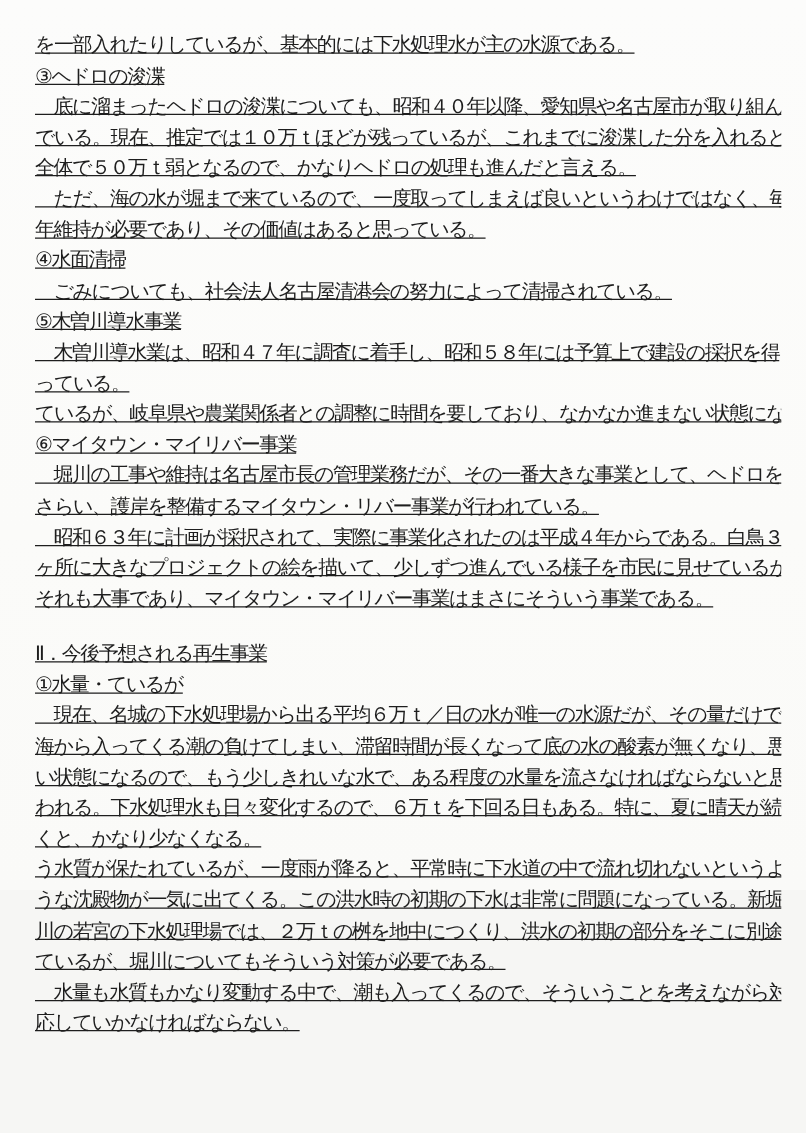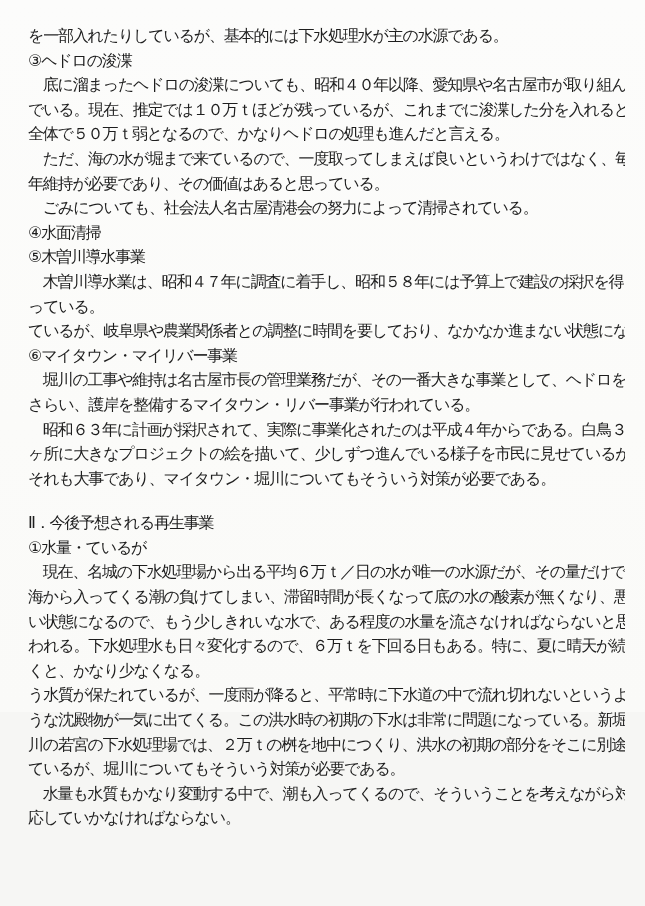--- a/index.html
+++ b/index.html
@@ -13,20 +13,21 @@
     background: #f6f6f4;
     font-family: "DejaVu Sans", sans-serif;
   }
   .page {
     box-sizing: border-box;
     width: 645px;
     height: 712px;
     background: linear-gradient(180deg, #fcfcfb 0%, #fbfbf9 60%, #fafaf8 100%);
     padding: 24px 20px 0 28px;
     color: #1e1e1e;
+    text-decoration: underline;
   }
   .line {
     height: 24.6px;
     line-height: 24.6px;
     font-size: 16px;
     letter-spacing: -1.2px;
     white-space: nowrap;
     overflow: hidden;
   }
   .section-gap {
@@ -37,32 +38,32 @@
 <body>
 
 <div class="page">
   <div class="line">を一部入れたりしているが、基本的には下水処理水が主の水源である。</div>
   <div class="line">③ヘドロの浚渫</div>
   <div class="line">　底に溜まったヘドロの浚渫についても、昭和４０年以降、愛知県や名古屋市が取り組ん</div>
   <div class="line">でいる。現在、推定では１０万ｔほどが残っているが、これまでに浚渫した分を入れると、</div>
   <div class="line">全体で５０万ｔ弱となるので、かなりヘドロの処理も進んだと言える。</div>
   <div class="line">　ただ、海の水が堀まで来ているので、一度取ってしまえば良いというわけではなく、毎</div>
   <div class="line">年維持が必要であり、その価値はあると思っている。</div>
+  <div class="line">④水面清掃</div>
   <div class="line">　ごみについても、社会法人名古屋清港会の努力によって清掃されている。</div>
-  <div class="line">④水面清掃</div>
   <div class="line">⑤木曽川導水事業</div>
   <div class="line">　木曽川導水業は、昭和４７年に調査に着手し、昭和５８年には予算上で建設の採択を得</div>
   <div class="line">っている。</div>
   <div class="line">ているが、岐阜県や農業関係者との調整に時間を要しており、なかなか進まない状態にな</div>
   <div class="line">⑥マイタウン・マイリバー事業</div>
   <div class="line">　堀川の工事や維持は名古屋市長の管理業務だが、その一番大きな事業として、ヘドロを</div>
   <div class="line">さらい、護岸を整備するマイタウン・リバー事業が行われている。</div>
   <div class="line">　昭和６３年に計画が採択されて、実際に事業化されたのは平成４年からである。白鳥３</div>
   <div class="line">ヶ所に大きなプロジェクトの絵を描いて、少しずつ進んでいる様子を市民に見せているが、</div>
-  <div class="line">それも大事であり、マイタウン・堀川についてもそういう対策が必要である。</div>
+  <div class="line">それも大事であり、マイタウン・マイリバー事業はまさにそういう事業である。</div>
   <div class="section-gap"></div>
   <div class="line">Ⅱ．今後予想される再生事業</div>
   <div class="line">①水量・ているが</div>
   <div class="line">　現在、名城の下水処理場から出る平均６万ｔ／日の水が唯一の水源だが、その量だけでは</div>
   <div class="line">海から入ってくる潮の負けてしまい、滞留時間が長くなって底の水の酸素が無くなり、悪</div>
   <div class="line">い状態になるので、もう少しきれいな水で、ある程度の水量を流さなければならないと思</div>
   <div class="line">われる。下水処理水も日々変化するので、６万ｔを下回る日もある。特に、夏に晴天が続</div>
   <div class="line">くと、かなり少なくなる。</div>
   <div class="line">う水質が保たれているが、一度雨が降ると、平常時に下水道の中で流れ切れないというよ</div>
   <div class="line">うな沈殿物が一気に出てくる。この洪水時の初期の下水は非常に問題になっている。新堀</div>

